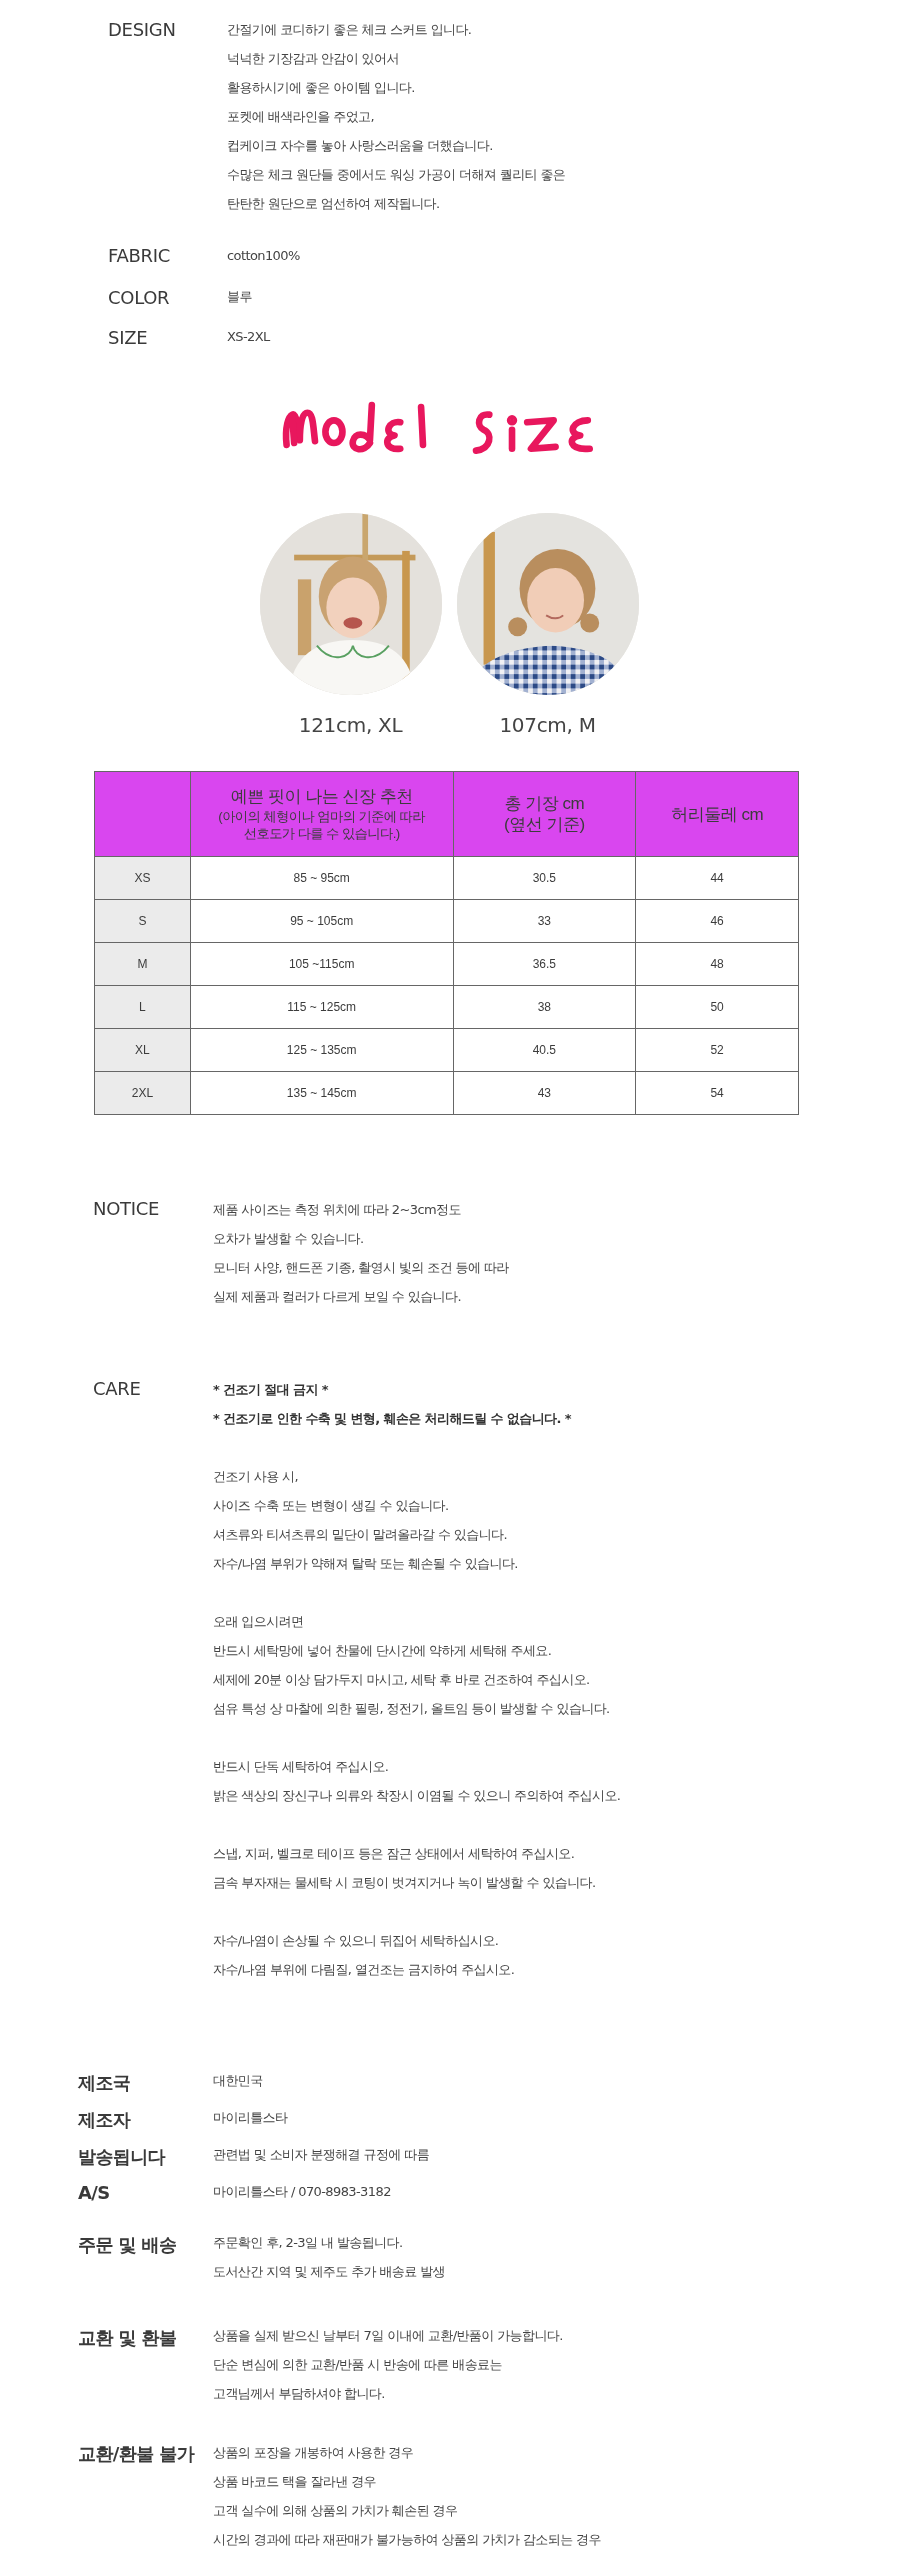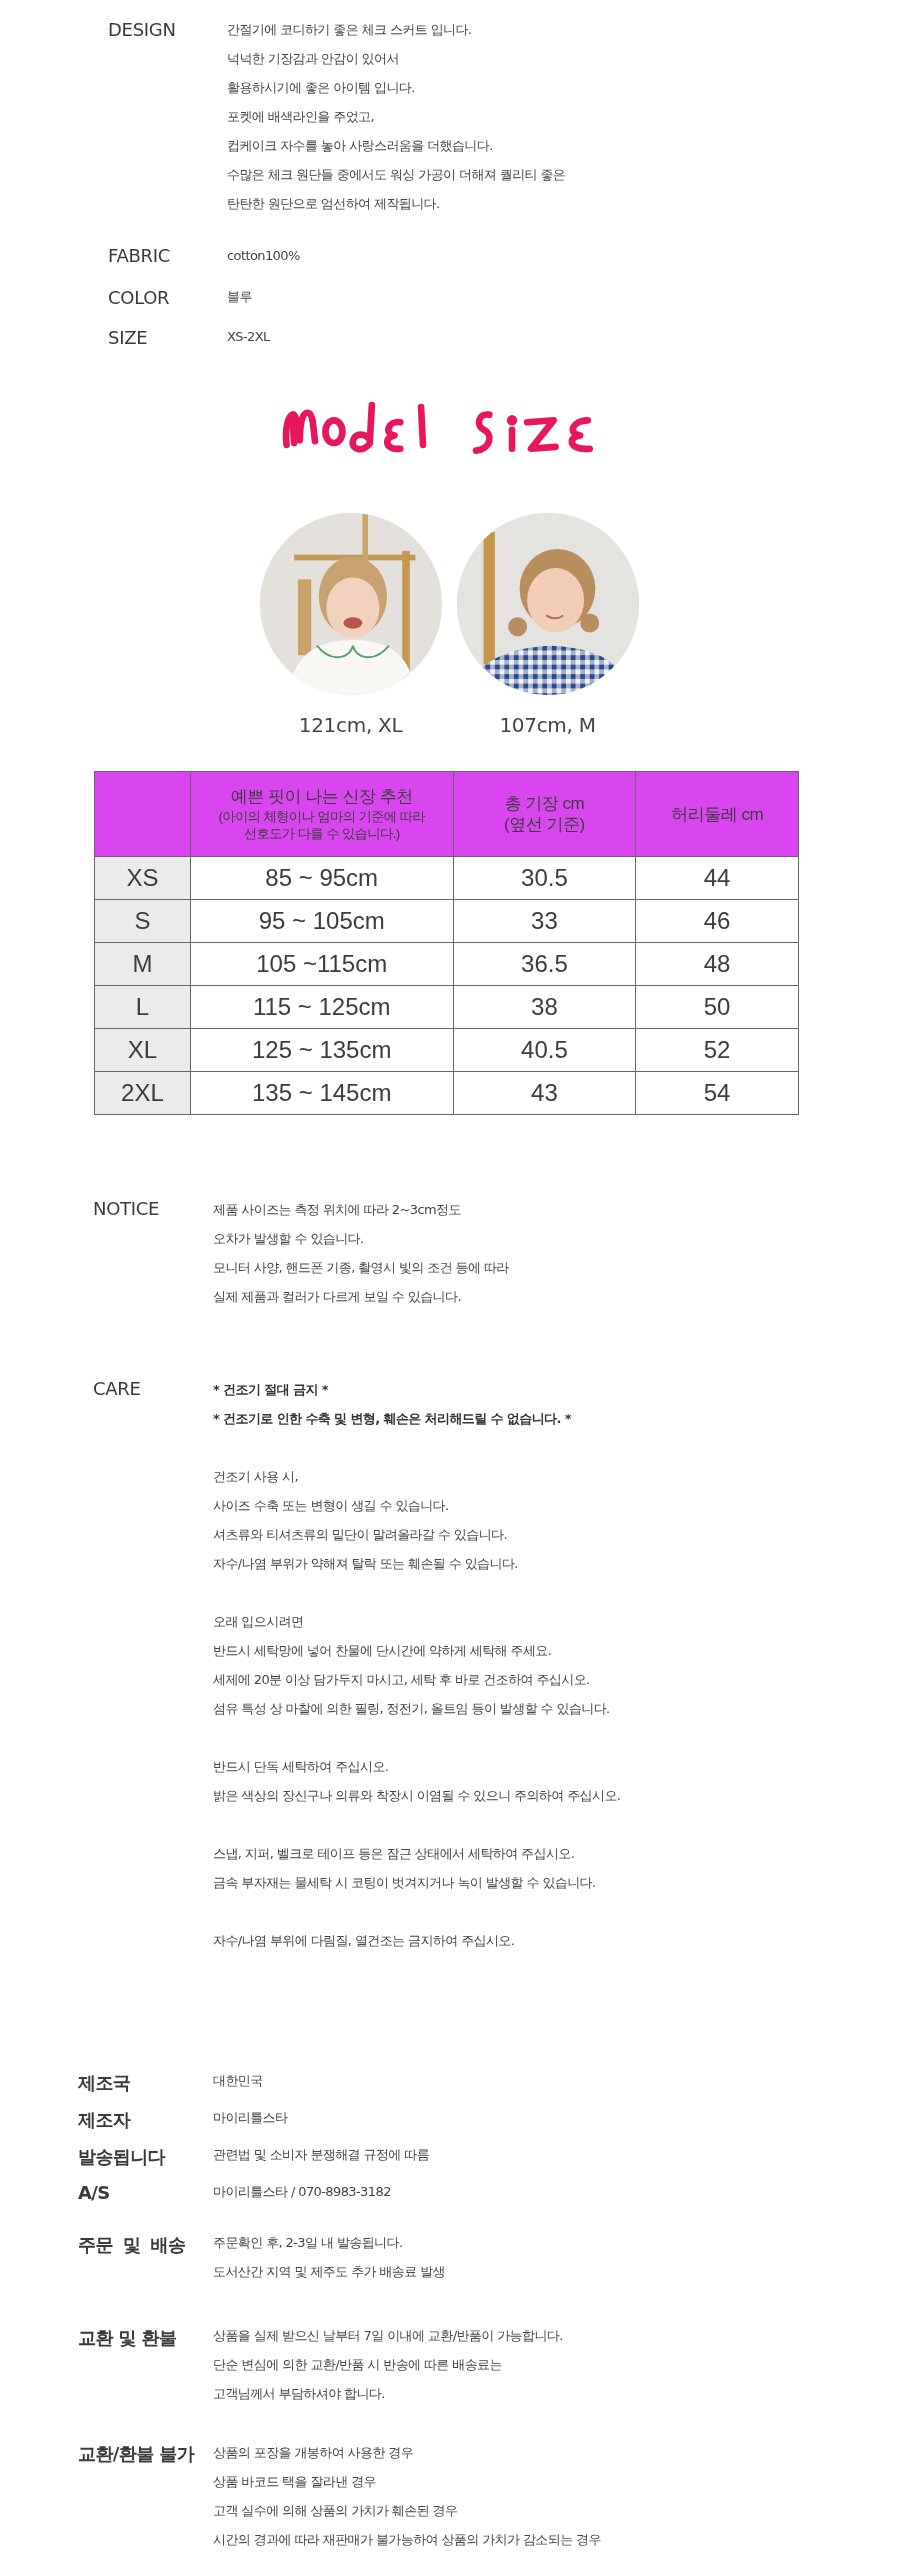--- a/index.html
+++ b/index.html
@@ -77,21 +77,21 @@
   .size-table thead th {
     background: #d946ef;
     height: 85px;
     font-size: 17px;
     line-height: 21px;
     letter-spacing: -0.5px;
   }
   .size-table .sub { font-size: 13.3px; line-height: 17px; display: block; letter-spacing: -0.6px; }
   .size-table tbody td {
     height: 43px;
-    font-size: 24px;
+    font-size: 12px;
   }
   .size-table tbody td.size-cell { background: #ebebeb; }
 
   
   .info-label {
     font-size: 18px;
     font-weight: bold;
     color: #3a3a3a;
     letter-spacing: -0.6px;
   }
@@ -275,38 +275,39 @@
     <span class="text-line">반드시 세탁망에 넣어 찬물에 단시간에 약하게 세탁해 주세요.</span>
     <span class="text-line">세제에 20분 이상 담가두지 마시고, 세탁 후 바로 건조하여 주십시오.</span>
     <span class="text-line">섬유 특성 상 마찰에 의한 필링, 정전기, 올트임 등이 발생할 수 있습니다.</span>
     <span class="blank"></span>
     <span class="text-line">반드시 단독 세탁하여 주십시오.</span>
     <span class="text-line">밝은 색상의 장신구나 의류와 착장시 이염될 수 있으니 주의하여 주십시오.</span>
     <span class="blank"></span>
     <span class="text-line">스냅, 지퍼, 벨크로 테이프 등은 잠근 상태에서 세탁하여 주십시오.</span>
     <span class="text-line">금속 부자재는 물세탁 시 코팅이 벗겨지거나 녹이 발생할 수 있습니다.</span>
     <span class="blank"></span>
+    <span class="text-line">자수/나염이 손상될 수 있으니 뒤집어 세탁하십시오.</span>
     <span class="text-line">자수/나염 부위에 다림질, 열건조는 금지하여 주십시오.</span>
   </div>
 </section>
 
 <section>
   <div class="abs info-label" style="left:78px; top:2071px;">제조국</div>
   <div class="abs text" style="left:213px; top:2066px;">대한민국</div>
 
   <div class="abs info-label" style="left:78px; top:2108px;">제조자</div>
   <div class="abs text" style="left:213px; top:2103px;">마이리틀스타</div>
 
   <div class="abs info-label" style="left:78px; top:2145px;">발송됩니다</div>
   <div class="abs text" style="left:213px; top:2140px;">관련법 및 소비자 분쟁해결 규정에 따름</div>
 
   <div class="abs info-label" style="left:78px; top:2182px;">A/S</div>
   <div class="abs text" style="left:213px; top:2177px;">마이리틀스타 / 070-8983-3182</div>
 
-  <div class="abs info-label" style="left:78px; top:2233px;font-family:Liberation Mono, monospace;">주문 및 배송</div>
+  <div class="abs info-label" style="left:78px; top:2233px;">주문 및 배송</div>
   <div class="abs text" style="left:213px; top:2228px;">
     <span class="text-line">주문확인 후, 2-3일 내 발송됩니다.</span>
     <span class="text-line">도서산간 지역 및 제주도 추가 배송료 발생</span>
   </div>
 
   <div class="abs info-label" style="left:78px; top:2326px;">교환 및 환불</div>
   <div class="abs text" style="left:213px; top:2321px;">
     <span class="text-line">상품을 실제 받으신 날부터 7일 이내에 교환/반품이 가능합니다.</span>
     <span class="text-line">단순 변심에 의한 교환/반품 시 반송에 따른 배송료는</span>
     <span class="text-line">고객님께서 부담하셔야 합니다.</span>

